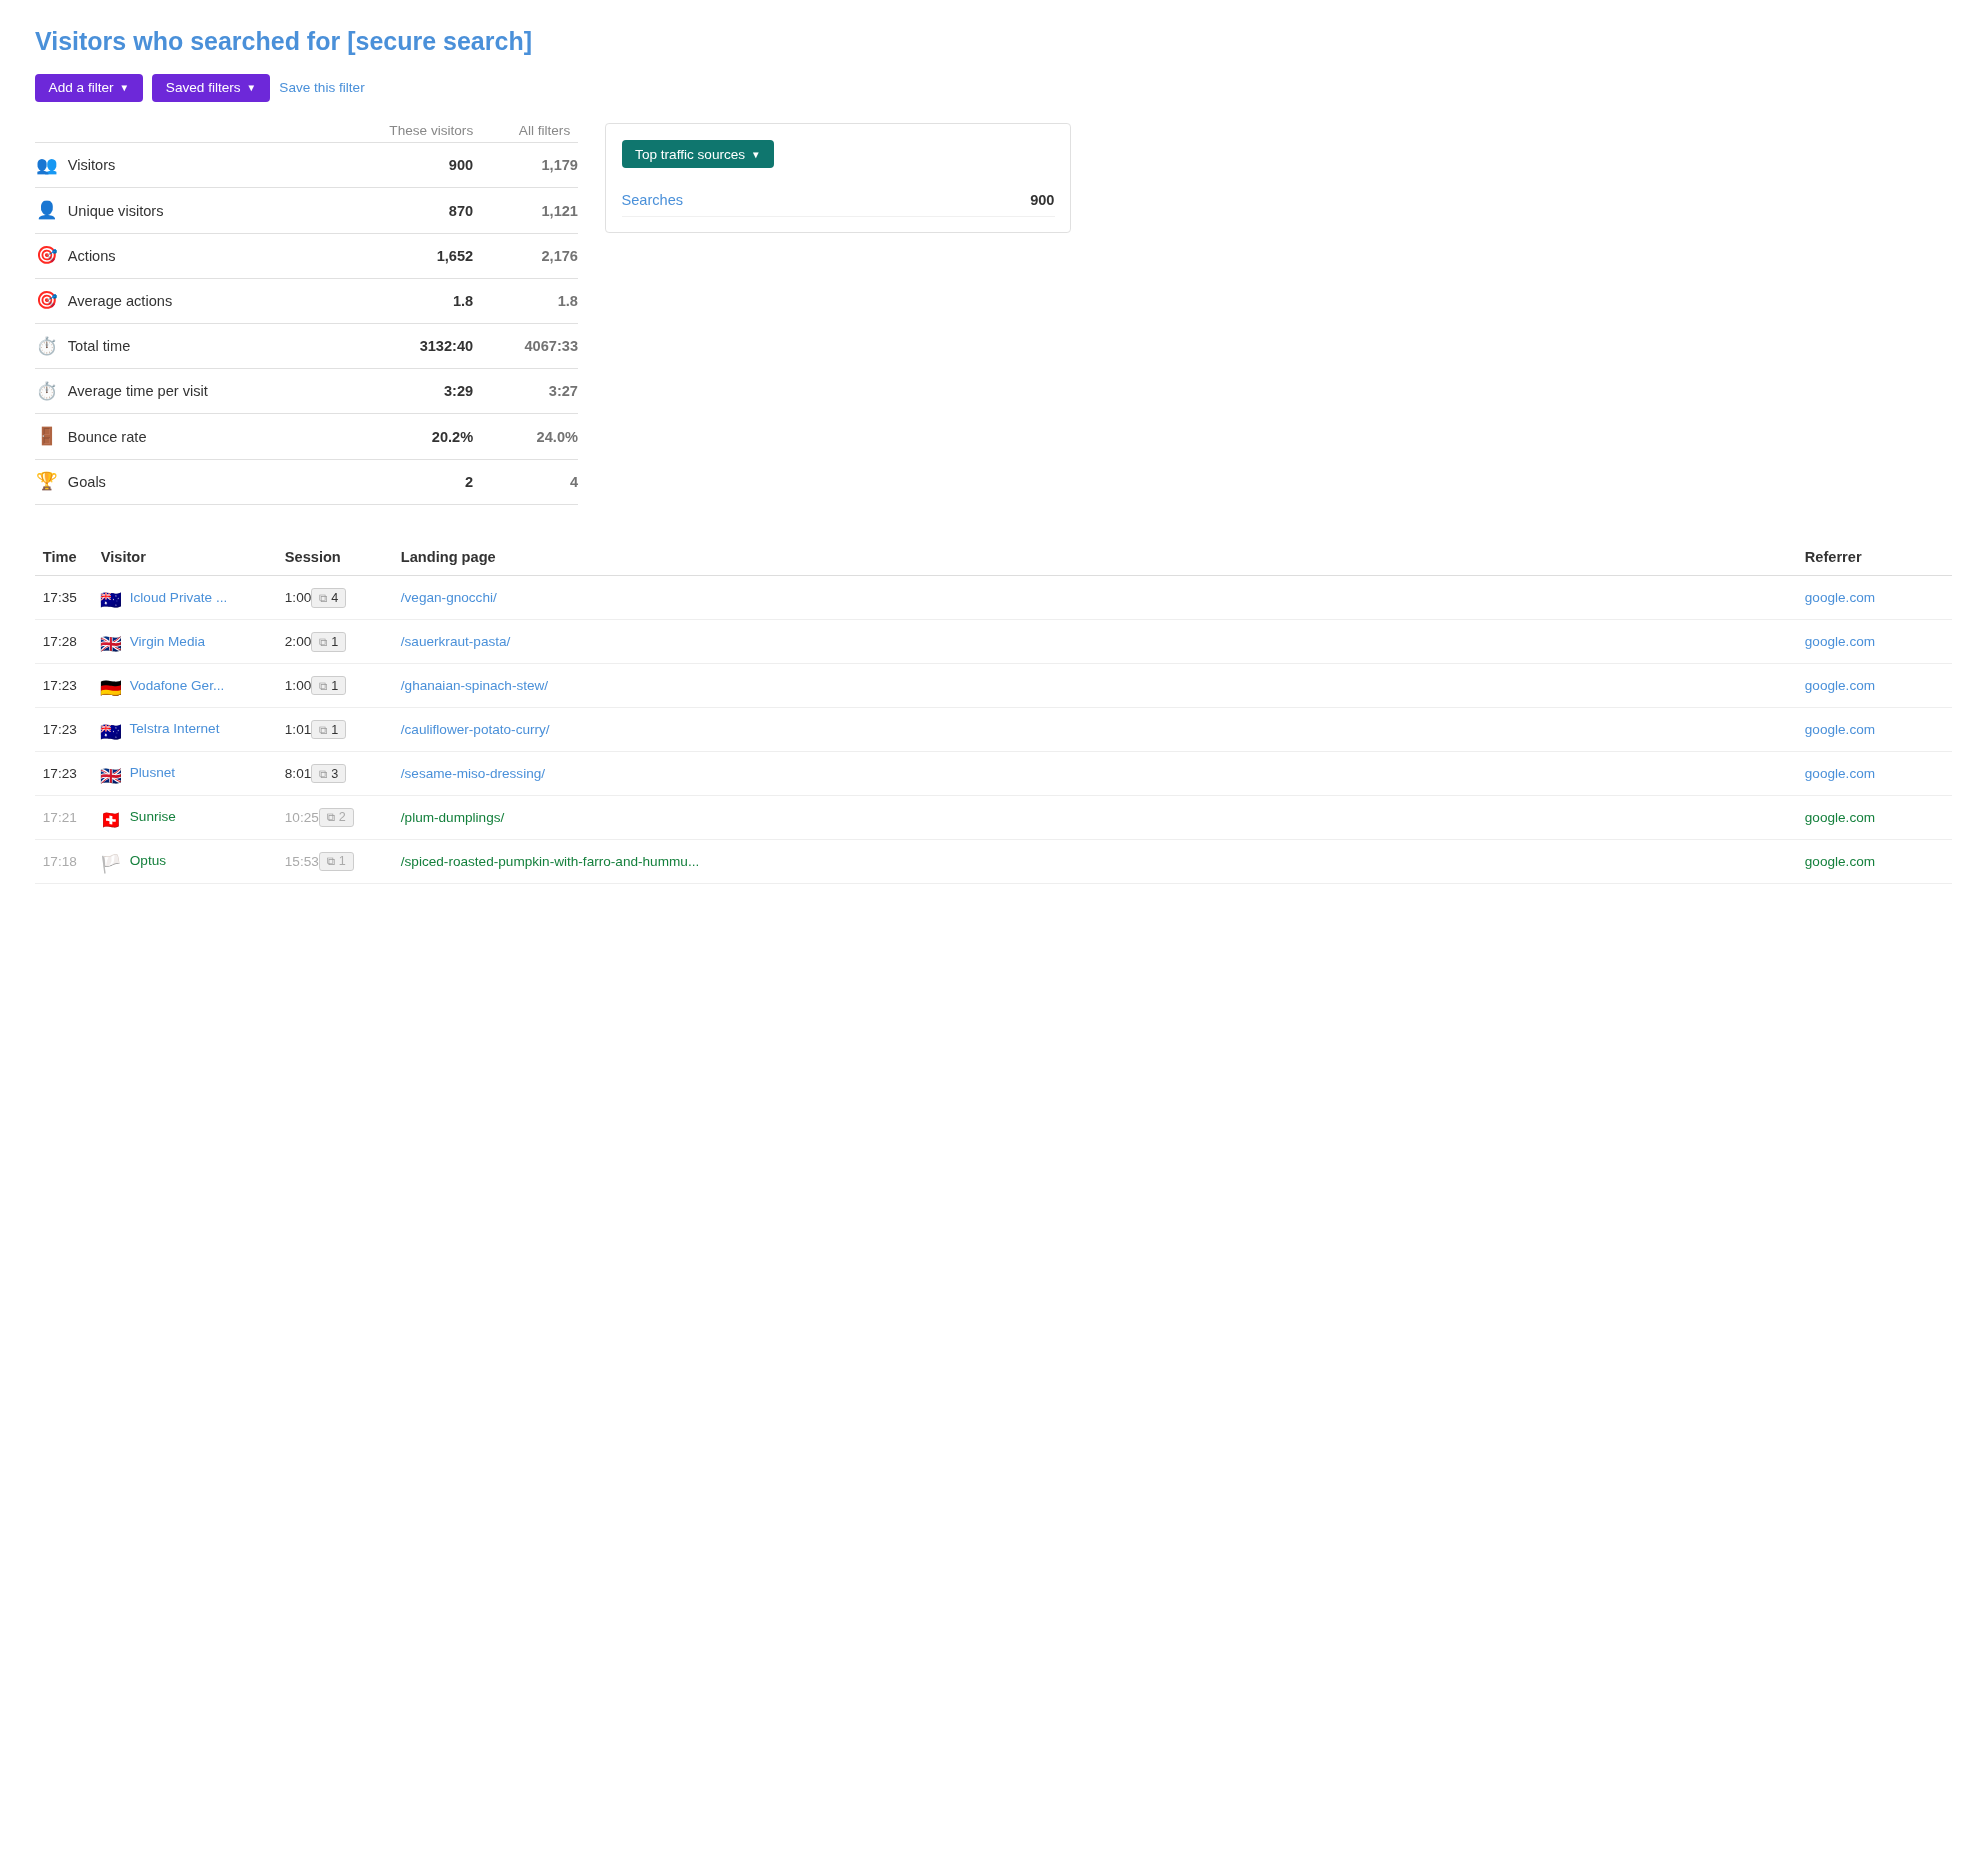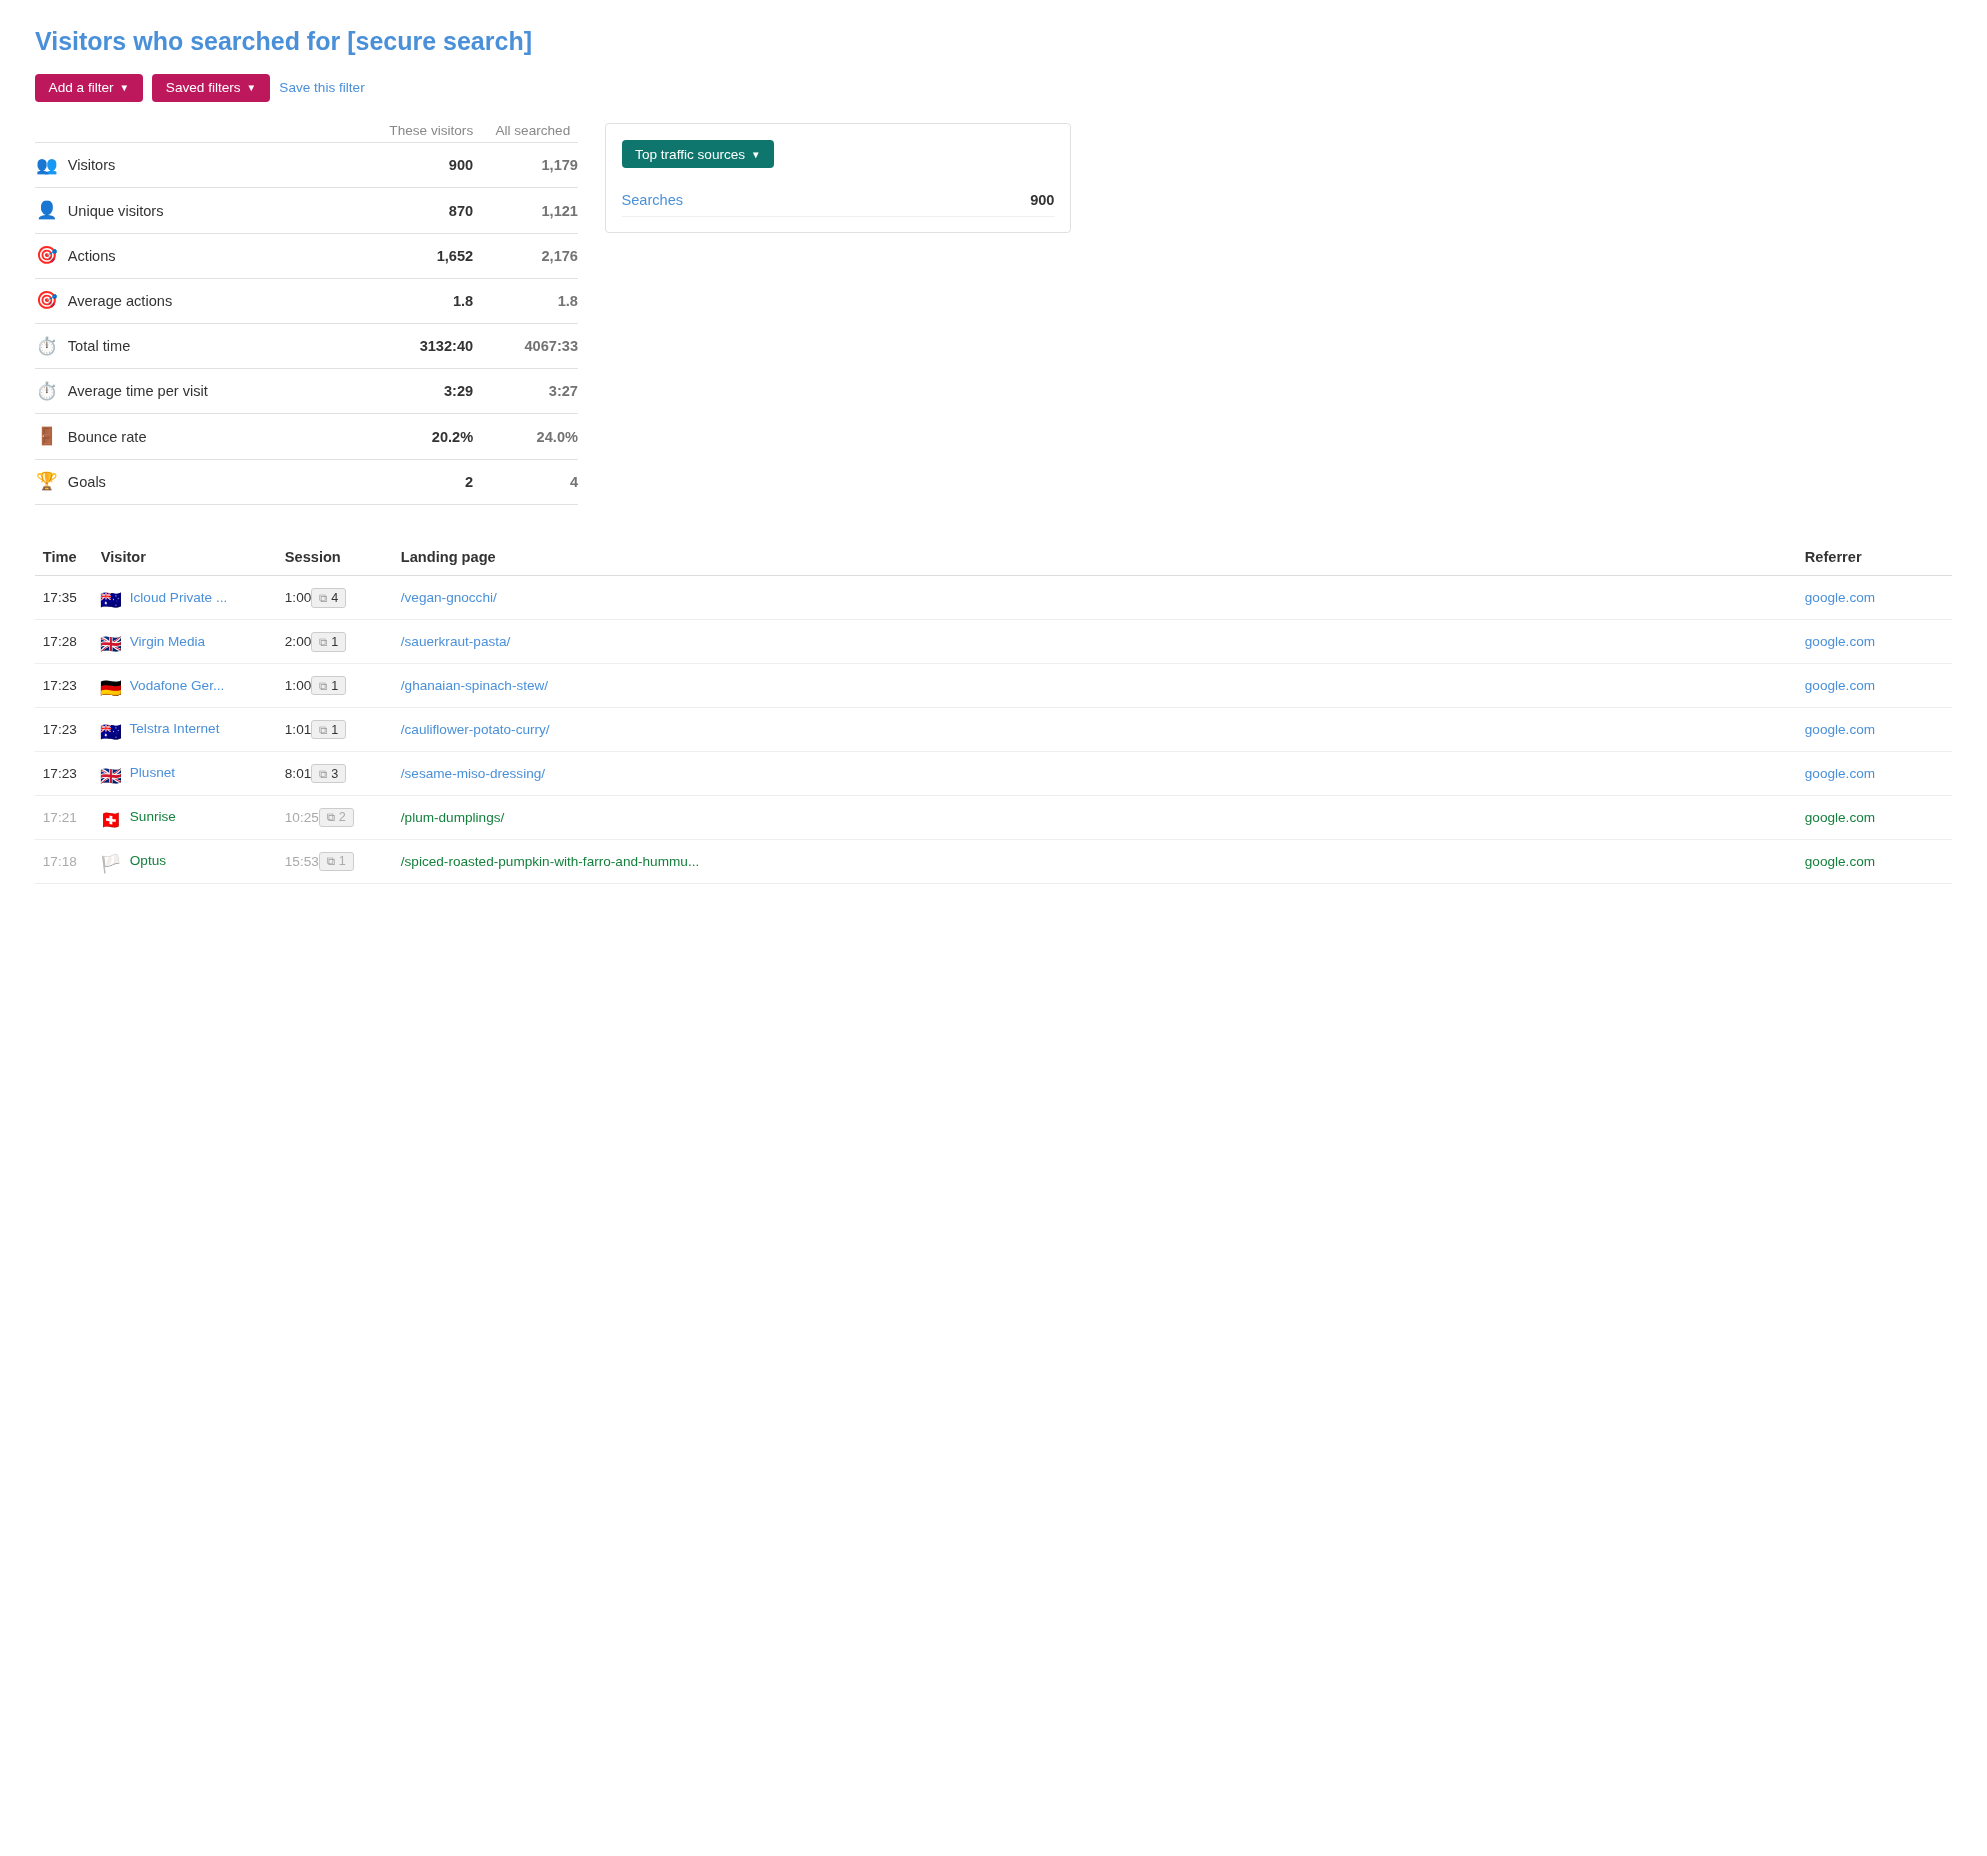--- a/index.html
+++ b/index.html
@@ -20,21 +20,21 @@
       color: #4a90d9;
       font-weight: bold;
     }
     .toolbar {
       display: flex;
       align-items: center;
       gap: 9.7px;
       margin-bottom: 21.3px;
     }
     .btn-blue {
-      background: #be185d;
+      background: #6d28d9;
       color: #fff;
       border: none;
       border-radius: 3.9px;
       padding: 6.8px 13.6px;
       font-size: 13.6px;
       cursor: pointer;
       display: flex;
       align-items: center;
       gap: 5.8px;
     }
@@ -219,21 +219,21 @@
     <span class="arrow">▼</span>
   </button>
   <button class="btn-link">Save this filter</button>
 </div>
 
 <div class="main-content">
 
   <div class="stats-panel">
     <div class="stats-header">
       <div class="stats-header-col">These visitors</div>
-      <div class="stats-header-col">All searched</div>
+      <div class="stats-header-col">All filters</div>
     </div>
     <div class="stats-table" id="stats-table-container">
         <div class="stats-row">
     <div class="stats-label">
       <span class="stats-icon">👥</span>
       <span>Visitors</span>
     </div>
     <div class="stats-val">900</div>
     <div class="stats-val-all">1,179</div>
   </div>

